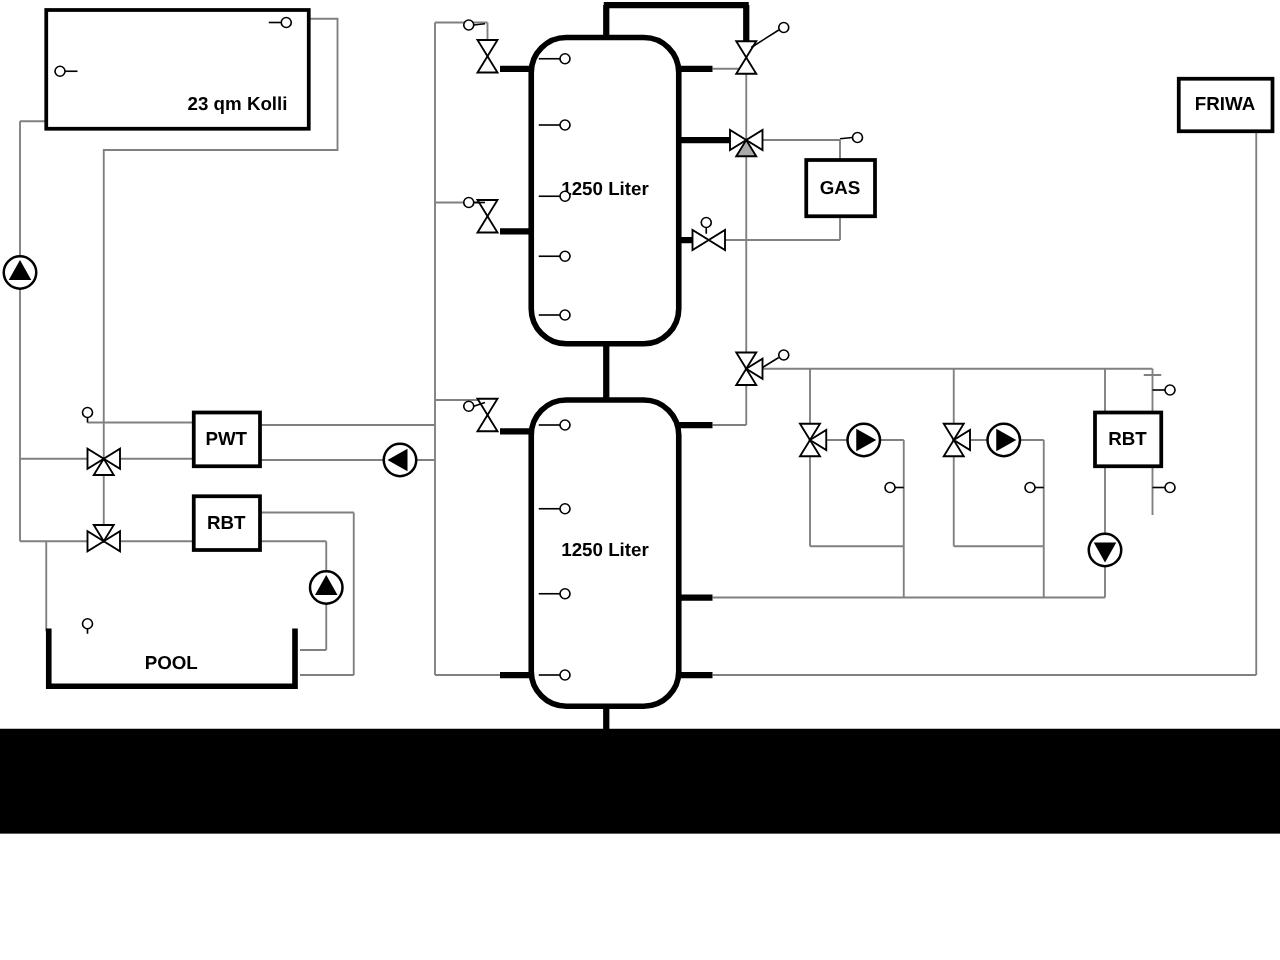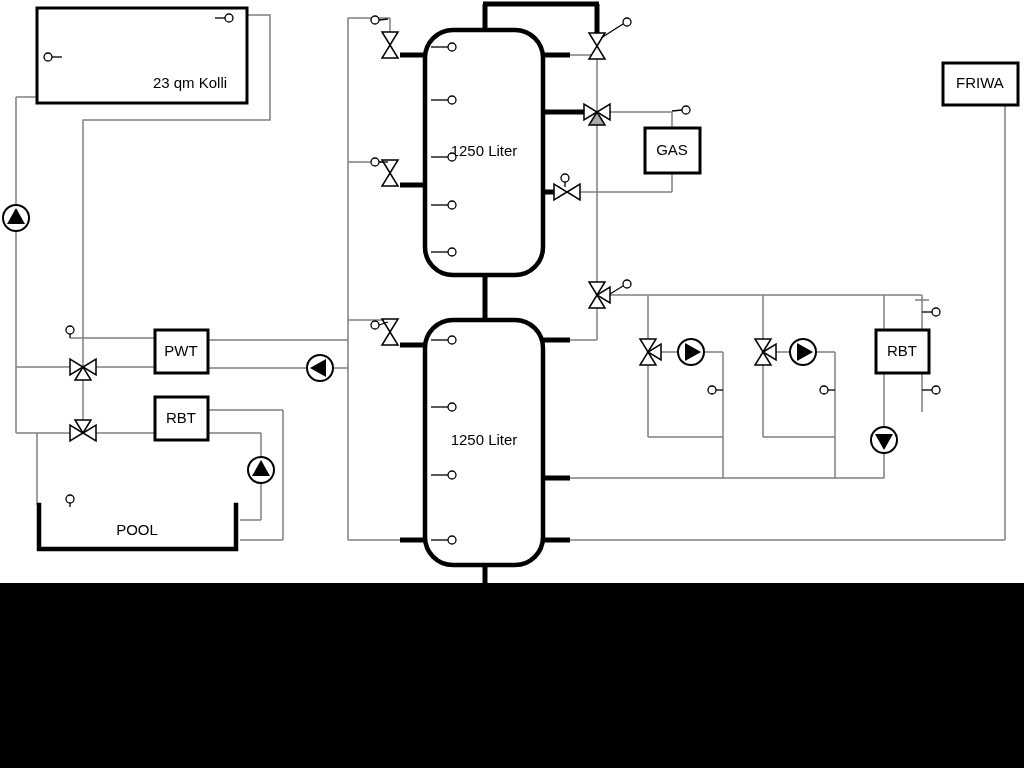--- a/index.html
+++ b/index.html
@@ -1,17 +1,17 @@
 <!DOCTYPE html>
 <html><head>
 <meta charset="utf-8">
 <style>
   html,body{margin:0;padding:0;background:#fff;}
-  #stage{position:relative;width:1024px;height:768px;overflow:hidden;background:#15803d;
-         font-family:"Liberation Sans",sans-serif;}
+  #stage{position:relative;width:1024px;height:667px;overflow:hidden;background:#15803d;
+         font-family:"Liberation Sans",sans-serif;font-weight:bold;}
   svg text{font-family:"Liberation Sans",sans-serif;font-size:15px;fill:#000;}
 </style>
 </head>
 <body>
 
 <div id="stage">
 <svg width="1024" height="768" viewBox="0 0 1024 768" xmlns="http://www.w3.org/2000/svg">
 
   <rect x="0" y="0" width="1024" height="768" fill="#ffffff"></rect>
 

